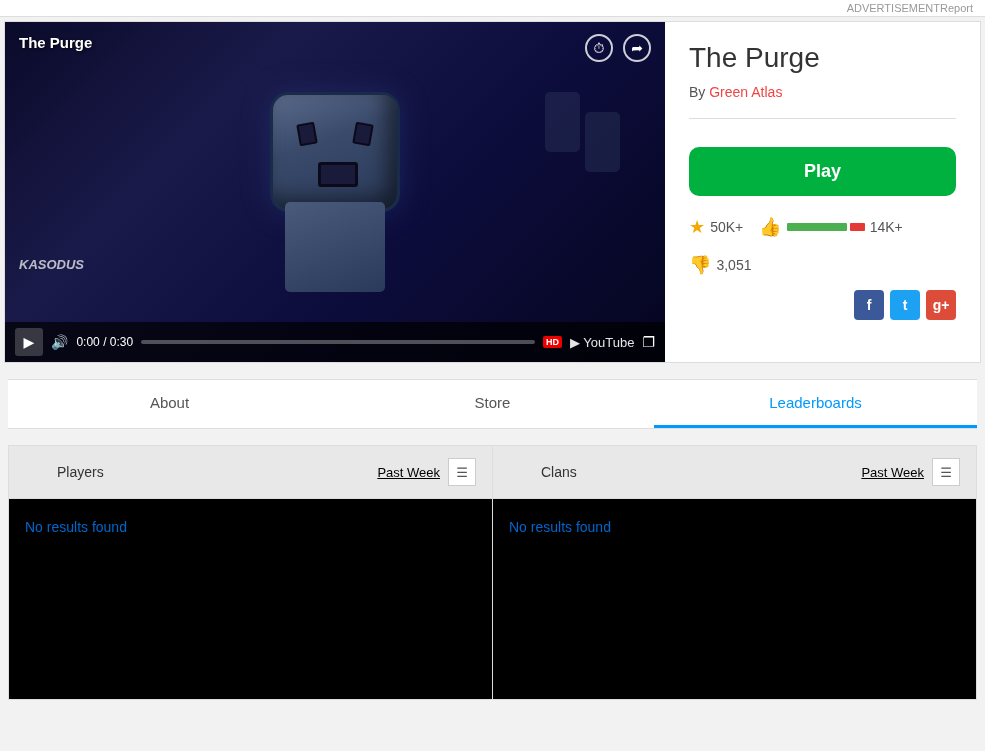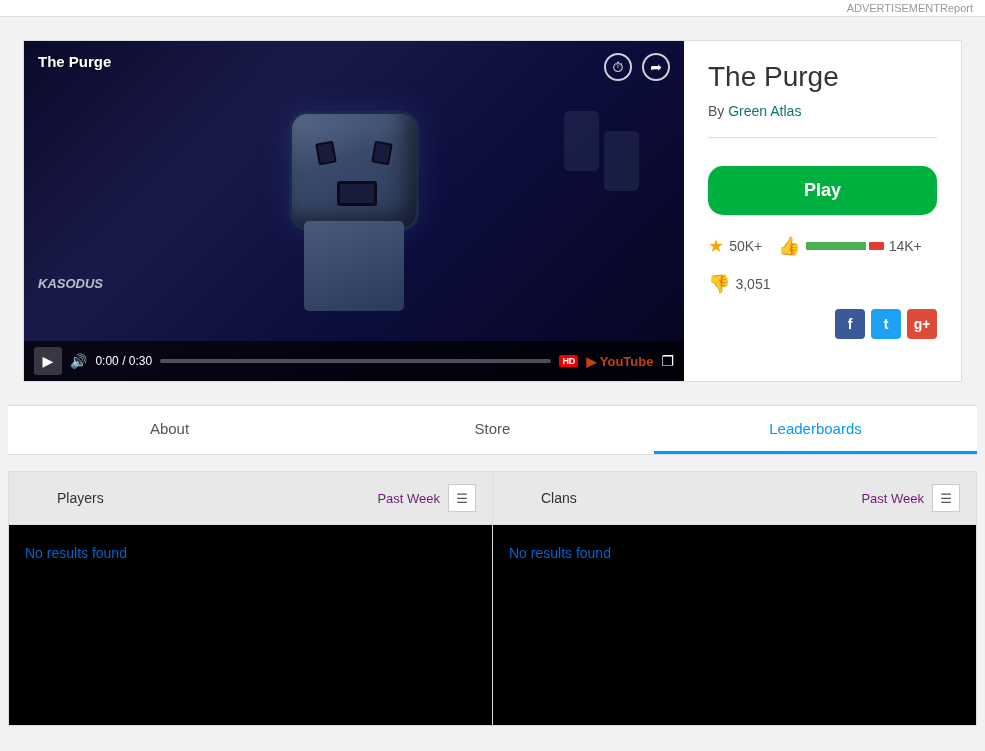--- a/index.html
+++ b/index.html
@@ -13,21 +13,21 @@
       background: #fff;
       border-bottom: 1px solid #ddd;
       display: flex;
       justify-content: flex-end;
       padding: 2px 12px;
     }
 
     .game-panel {
       background: #fff;
       border: 1px solid #ddd;
-      margin: 23px;
+      margin: 4px;
       display: flex;
       flex-direction: row;
     }
 
     .video-section {
       width: 660px;
       position: relative;
       background: #000;
       flex-shrink: 0;
     }
@@ -212,23 +212,23 @@
       background: #e00;
       color: #fff;
       font-size: 9px;
       font-weight: bold;
       padding: 1px 3px;
       border-radius: 2px;
       position: relative;
     }
 
     .youtube-logo {
-      color: #c2410c;
+      color: #e5e5e5;
       font-size: 13px;
-      font-weight: bold;
+      font-weight: normal;
     }
 
     .fullscreen-icon {
       color: #fff;
       font-size: 14px;
       cursor: pointer;
     }
 
     .bg-figures {
       position: absolute;
@@ -261,35 +261,35 @@
       font-weight: 300;
       color: #333;
     }
 
     .game-author {
       font-size: 14px;
       color: #555;
     }
 
     .game-author a {
-      color: #0f766e;
+      color: #ef4444;
       text-decoration: none;
     }
 
     .divider {
       border: none;
       border-top: 1px solid #ddd;
       margin: 8px 0;
     }
 
     .play-button {
       background: #00b140;
       color: #fff;
       border: none;
-      border-radius: 15px;
+      border-radius: 10px;
       padding: 14px 0;
       font-size: 18px;
       font-weight: bold;
       cursor: pointer;
       width: 100%;
       margin: 10px 0;
     }
 
     .stats-row {
       display: flex;
@@ -404,21 +404,22 @@
     }
 
     .lb-right {
       display: flex;
       align-items: center;
       gap: 8px;
     }
 
     .lb-period {
       font-size: 13px;
-      color: #701a75;
+      color: #000000;
+      text-decoration: underline;
     }
 
     .lb-filter-icon {
       width: 28px;
       height: 28px;
       border: 1px solid #ccc;
       background: #fff;
       display: flex;
       align-items: center;
       justify-content: center;

